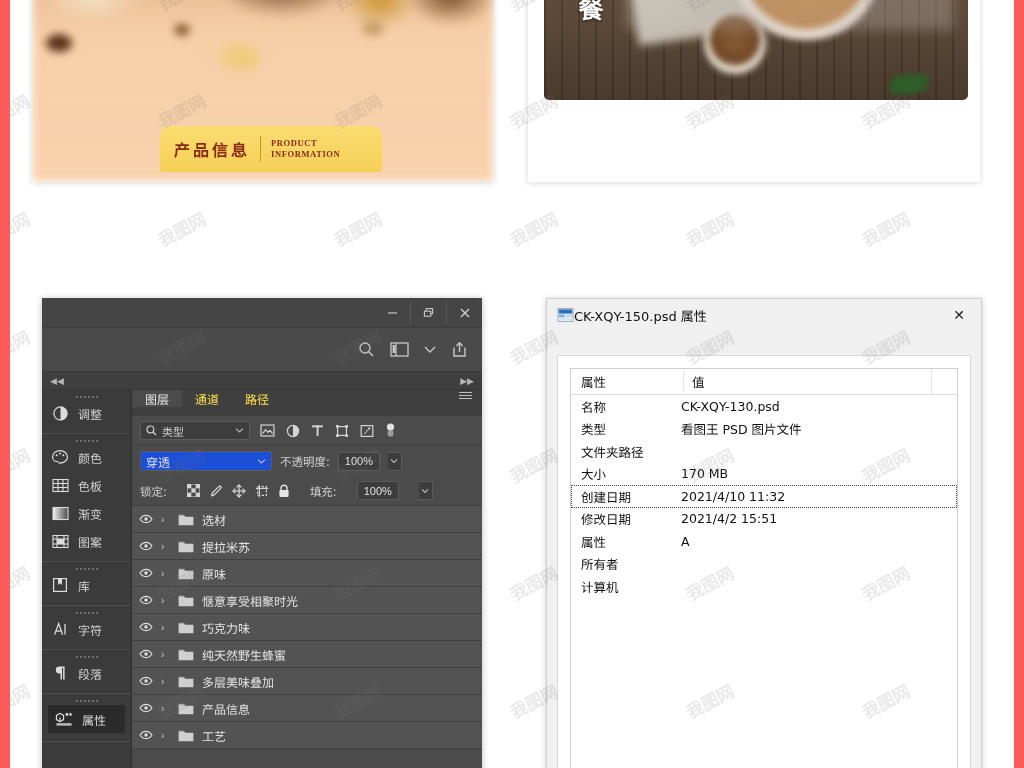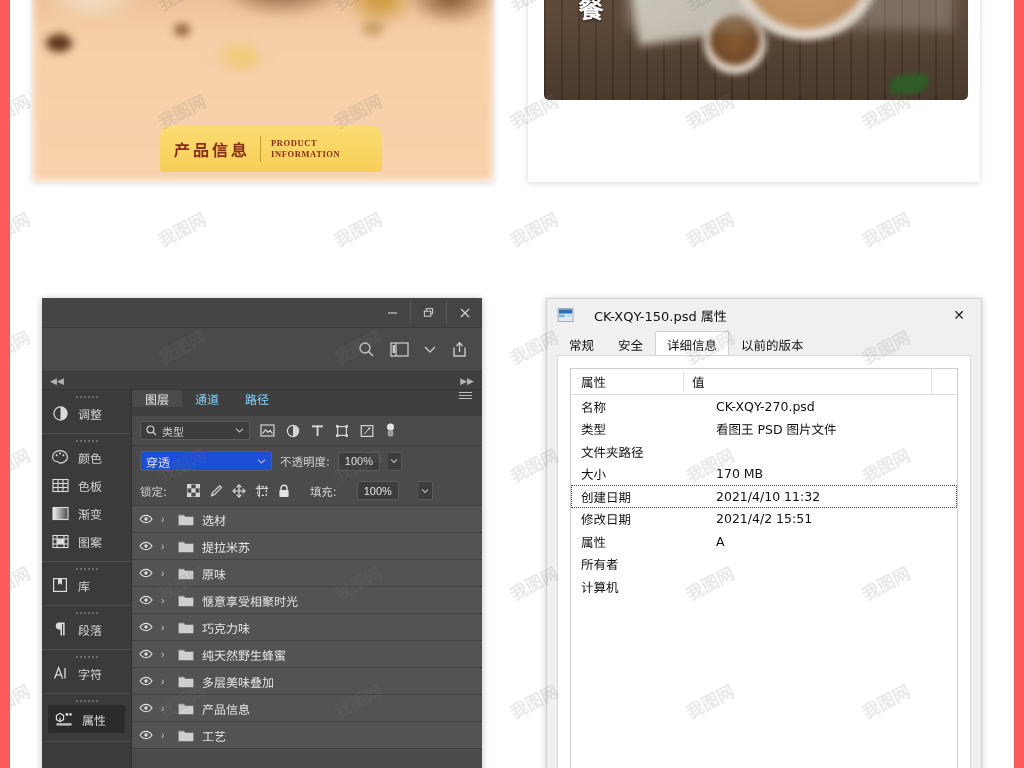--- a/index.html
+++ b/index.html
@@ -141,21 +141,21 @@
   }
   .dock-item.active { background:#2b2b2b; margin:2px 6px; border-radius:2px; padding:5px 6px; }
   .dock-ic { width:20px; height:18px; display:flex; align-items:center; justify-content:center; flex:0 0 20px; }
 
   
   .layers { flex:1; background:#4b4b4b; min-width:0; display:flex; flex-direction:column; }
   .layers-tabs {
     height:26px; background:#3f3f3f; display:flex; align-items:flex-start; position:relative;
   }
   .ltab {
-    padding:0 13px; display:flex; align-items:center; font-size:12px; color:#7dd3fc;
+    padding:0 13px; display:flex; align-items:center; font-size:12px; color:#fde047;
     font-family:"DejaVu Sans",sans-serif;
   }
   .ltab.active { background:#4b4b4b; color:#e6e6e6; }
   .ltab-menu { margin-left:auto; display:flex; align-items:center; padding-right:10px; }
   .ltab-menu i { display:block; width:13px; height:1.5px; background:#bdbdbd; margin:1.6px 0; }
 
   .filter-row {
     height:30px; display:flex; align-items:center; gap:10px; padding:0 8px;
     border-bottom:1px solid #3f3f3f;
   }
@@ -201,21 +201,21 @@
 
   
   .props {
     position:absolute; left:536px; top:298px; width:436px; height:486px;
     background:#f0f0f0; border:1px solid #cfcfcf;
     box-shadow:0 1px 7px rgba(0,0,0,.2);
     color:#1a1a1a; font-size:12.5px;
     font-family:"DejaVu Sans","Liberation Sans",sans-serif;
   }
   .props-title {
-    height:32px; display:flex; align-items:center; gap:20px; padding:0 0 0 10px; background:#f0f0f0;
+    height:32px; display:flex; align-items:center; gap:0; padding:0 0 0 10px; background:#f0f0f0;
   }
   .psd-icon { width:17px; height:16px; flex:0 0 17px; }
   .props-title-text { font-size:13px; color:#111; }
   .props-close {
     margin-left:auto; width:44px; height:31px; display:flex; align-items:center; justify-content:center;
     color:#222; font-size:14px;
   }
   .props-tabs { display:flex; padding:0 10px; gap:0; height:24px; position:relative; }
   .ptab {
     padding:3px 11px 4px; font-size:12.5px; color:#111; border:1px solid transparent;
@@ -233,21 +233,21 @@
   .grid-head {
     display:flex; height:26px; align-items:center; border-bottom:1px solid #dcdcdc;
     font-size:12.5px; color:#111;
   }
   .gh-attr { width:112px; padding-left:10px; }
   .gh-val { flex:1; padding-left:8px; border-left:1px solid #e2e2e2; }
   .gh-pad { width:26px; border-left:1px solid #e2e2e2; height:100%; }
   .group-head { display:flex; align-items:center; gap:6px; padding:5px 10px 2px; }
   .group-label { color:#1f3f73; font-size:12.5px; }
   .group-rule { flex:1; height:1px; background:#9fb4d4; }
-  .prow { display:flex; align-items:center; height:22.5px; padding:0 10px;gap:35px; }
+  .prow { display:flex; align-items:center; height:22.5px; padding:0 10px; }
   .prow.selected { outline:1px dotted #444; outline-offset:-1px; }
   .pk { width:100px; flex:0 0 100px; color:#111; }
   .pv { flex:1; color:#111; white-space:nowrap; overflow:hidden; }
 
   
   .wm { position:absolute; inset:0; pointer-events:none; z-index:35; overflow:hidden; }
   .wm span {
     position:absolute; color:rgba(120,120,120,.16); font-size:17px; font-weight:bold;
     transform:rotate(-28deg); white-space:nowrap; font-family:"DejaVu Sans",sans-serif;
   }
@@ -455,46 +455,46 @@
           <div class="dock-grip">
               <i></i>
               <i></i>
               <i></i>
               <i></i>
               <i></i>
               <i></i>
             </div>
           <div class="dock-item">
             <span class="dock-ic">
-              <svg width="15" height="16" viewBox="0 0 15 16" fill="#dcdcdc">
-                <path d="M11.6 1.6H6.2a3.4 3.4 0 0 0 0 6.8h1.3v6h1.5V3.1h1.1v11.3h1.5z"></path>
-              </svg>
-            </span>
-            <span>段落</span>
-          </div>
-        </div>
-
-        <div class="dock-group">
-          <div class="dock-grip">
-              <i></i>
-              <i></i>
-              <i></i>
-              <i></i>
-              <i></i>
-              <i></i>
-            </div>
-          <div class="dock-item">
-            <span class="dock-ic">
               <svg width="16" height="16" viewBox="0 0 16 16" fill="none" stroke="#dcdcdc" stroke-width="1.3">
                 <path d="M2.6 13.6 6.6 2.6l4 11"></path>
                   <line x1="4" y1="10" x2="9.2" y2="10"></line>
                 <line x1="13" y1="3" x2="13" y2="13.6"></line>
               </svg>
             </span>
             <span>字符</span>
+          </div>
+        </div>
+
+        <div class="dock-group">
+          <div class="dock-grip">
+              <i></i>
+              <i></i>
+              <i></i>
+              <i></i>
+              <i></i>
+              <i></i>
+            </div>
+          <div class="dock-item">
+            <span class="dock-ic">
+              <svg width="15" height="16" viewBox="0 0 15 16" fill="#dcdcdc">
+                <path d="M11.6 1.6H6.2a3.4 3.4 0 0 0 0 6.8h1.3v6h1.5V3.1h1.1v11.3h1.5z"></path>
+              </svg>
+            </span>
+            <span>段落</span>
           </div>
         </div>
 
         <div class="dock-group">
           <div class="dock-grip">
               <i></i>
               <i></i>
               <i></i>
               <i></i>
               <i></i>
@@ -789,41 +789,35 @@
           <rect x="1.8" y="2.4" width="13.4" height="4.2" fill="#2b6fb8"></rect>
           <rect x="1.8" y="7.4" width="6" height="3" fill="#7fb2e0"></rect>
           <rect x="8.6" y="7.4" width="6.6" height="3" fill="#bcd9f2"></rect>
           <rect x="1.8" y="11" width="13.4" height="2.6" fill="#d9e8f6"></rect>
         </svg>
       </span>
       <span class="props-title-text">CK-XQY-150.psd 属性</span>
       <span class="props-close">✕</span>
     </div>
 
-    <div class="props-tabs">
-      <div class="ptab">常规</div>
-      <div class="ptab">安全</div>
-      <div class="ptab active">详细信息</div>
-      <div class="ptab">以前的版本</div>
-    </div>
 
     <div class="props-pane">
       <div class="grid-wrap">
 
         <div class="grid-head">
           <div class="gh-attr">属性</div>
           <div class="gh-val">值</div>
           <div class="gh-pad"></div>
         </div>
 
 
         <div id="prop-rows">
             <div class="prow">
               <span class="pk">名称</span>
-              <span class="pv">CK-XQY-270.psd</span>
+              <span class="pv">CK-XQY-130.psd</span>
             </div>
             <div class="prow">
               <span class="pk">类型</span>
               <span class="pv">看图王 PSD 图片文件</span>
             </div>
             <div class="prow">
               <span class="pk">文件夹路径</span>
             </div>
             <div class="prow">
               <span class="pk">大小</span>

